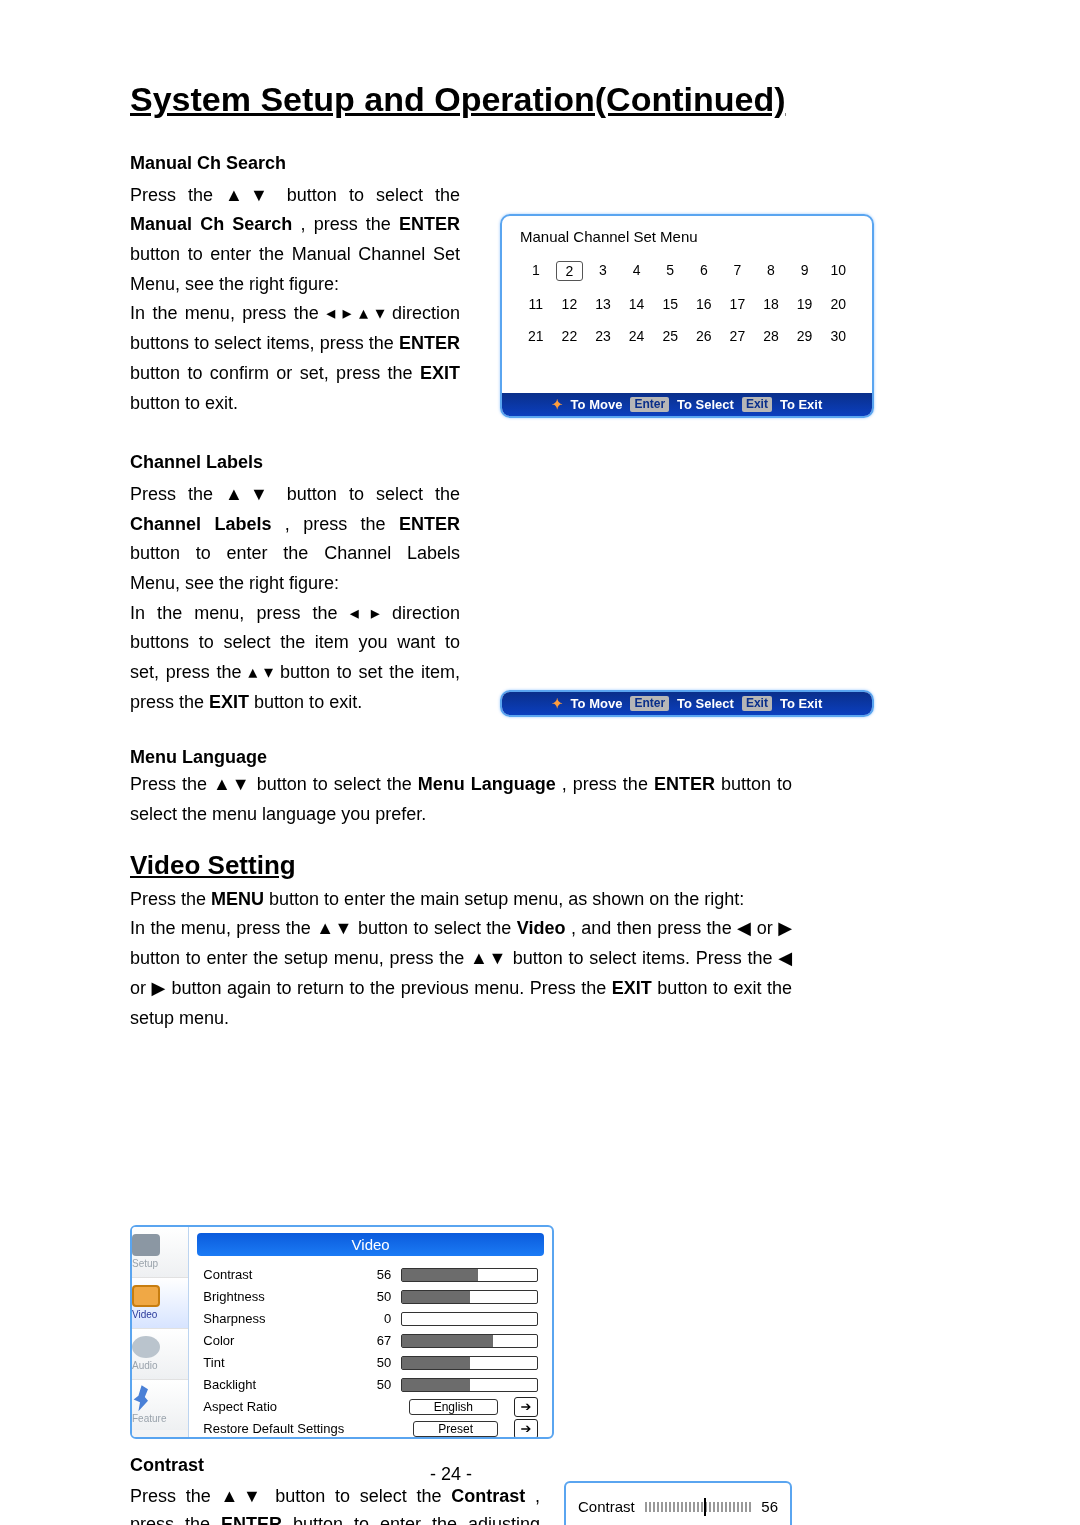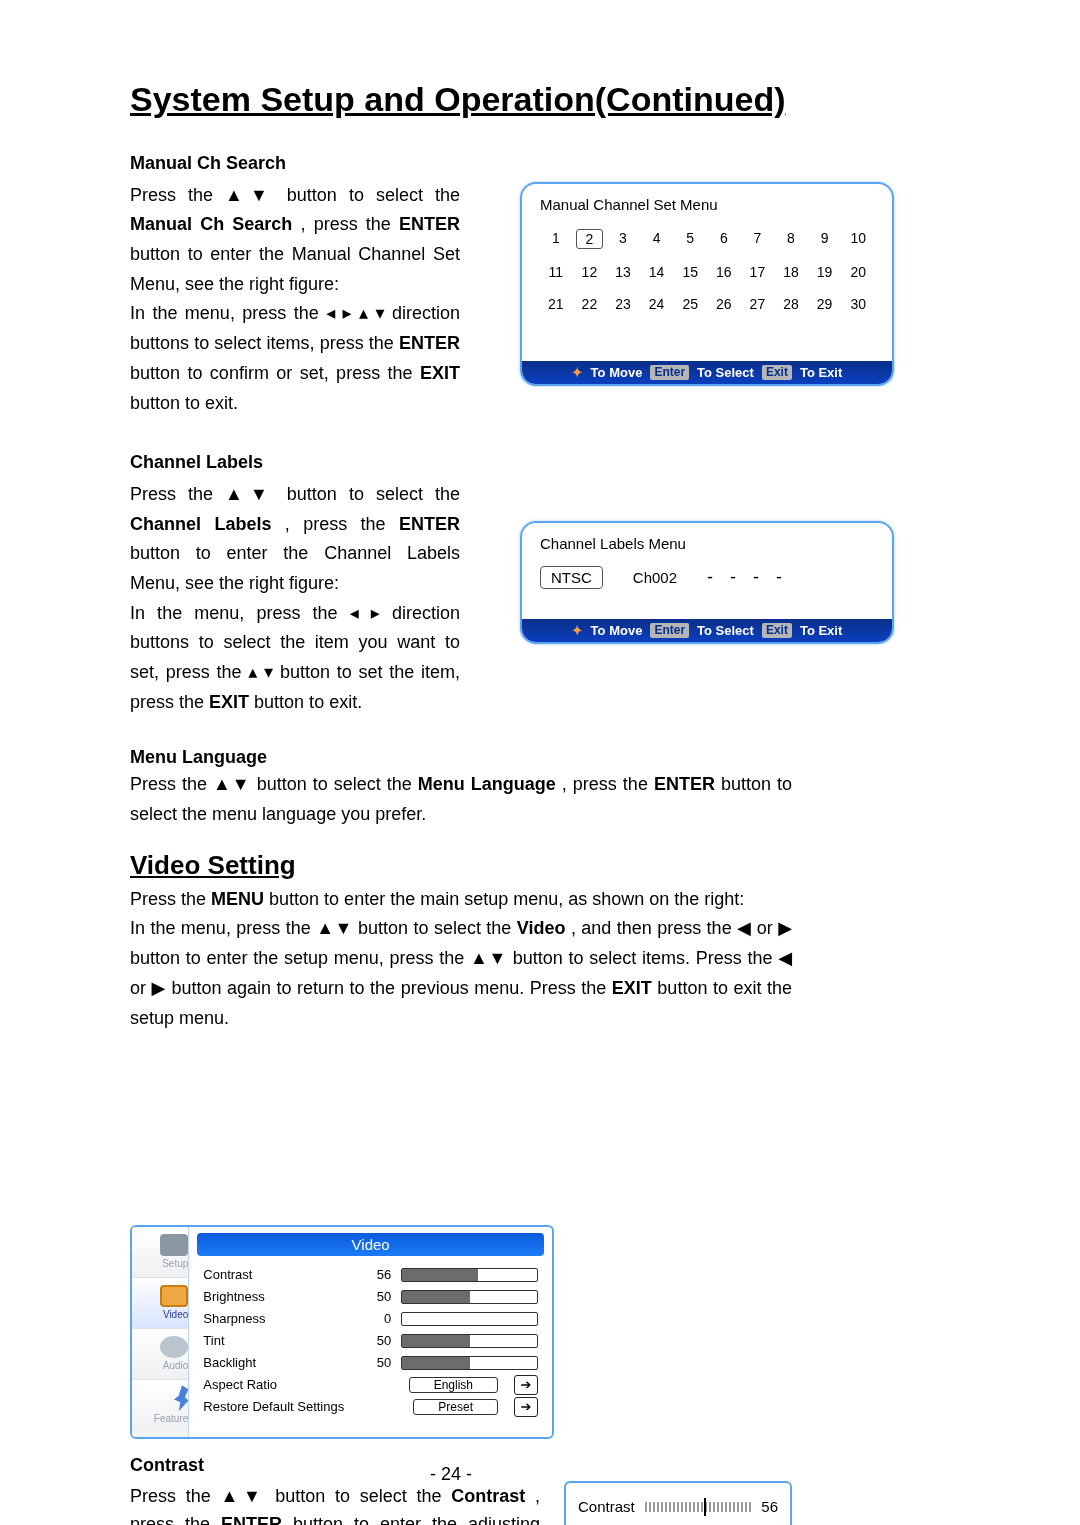--- a/index.html
+++ b/index.html
@@ -17,42 +17,42 @@
     padding: 80px 110px 40px 130px;
   }
   .main-title {
     font-size: 34px;
     font-weight: bold;
     text-decoration: underline;
     margin-bottom: 30px;
   }
   .two-col {
     display: flex;
-    gap: 60px;
-    align-items: center;
+    gap: 40px;
+    align-items: flex-end;
     margin-bottom: 30px;
   }
   .left-col {
     flex: 0 0 330px;
     font-size: 18px;
     line-height: 1.65;
   }
   .right-col {
     flex: 1 1 auto;
   }
   .section-head {
     font-weight: bold;
     margin-bottom: 2px;
   }
   .justify { text-align: justify; }
 
   
   .osd {
     border: 2px solid #5aa5f0;
-    border-radius: 16px;
+    border-radius: 10px;
     box-shadow: 0 0 3px rgba(0,120,255,0.4);
     background: linear-gradient(#fff,#fff);
     overflow: hidden;
     font-size: 15px;
   }
   .osd .inner { padding: 12px 18px 0 18px; }
   .osd-title { font-size: 15px; margin-bottom: 10px; }
   .field-box {
     display: inline-block;
     border: 1px solid #555;
@@ -116,21 +116,21 @@
     display:flex;
     overflow:hidden;
   }
   .video-tabs {
     width:66px;
     background:#f3f4f5;
     border-right:1px solid #bcd4f0;
     display:flex; flex-direction:column;
   }
   .vt-item {
-    height:50px; display:flex; flex-direction:column; align-items:flex-end; justify-content:center;
+    height:50px; display:flex; flex-direction:column; align-items:flex-start; justify-content:center;
     font-size:10px; color:#9aa3ac; border-bottom:1px solid #e1e1e1;
     background:linear-gradient(#fff,#eef0f2);
   }
   .vt-item.active { background:linear-gradient(#fff,#d7e4ff); color:#2a3a9a; }
   .vt-icon { width:28px; height:22px; margin-bottom:2px; border-radius:4px; }
   .vt-icon.gear { background:#8b97a3; }
   .vt-icon.video { background:#f0a845; border:2px solid #c77d10; box-sizing:border-box; }
   .vt-icon.audio { background:#bac4cd; border-radius:50%; }
   .vt-icon.feat  { background:#4a80d6; width:16px; height:26px; clip-path: polygon(60% 0,100% 15%,80% 45%,100% 60%,40% 100%,50% 65%,10% 55%,40% 40%); }
 
@@ -256,28 +256,20 @@
       <span>, press the </span>
       <b>ENTER</b>
       <span> button to enter the Channel Labels Menu, see the right figure:</span><br>
       <span>In the menu, press the ◂ ▸ direction buttons to select the item you want to set, press the ▴ ▾ button to set the item, press the </span>
       <b>EXIT</b>
       <span> button to exit.</span>
     </div>
 
     <div class="right-col">
       <div class="osd" style="width:370px;">
-        <div class="inner">
-          <div class="osd-title">Channel Labels Menu</div>
-          <div class="cl-row">
-            <span class="field-box">NTSC</span>
-            <span>Ch002</span>
-            <span class="dashes">- - - -</span>
-          </div>
-        </div>
         <div class="osd-foot">
           <span class="hint-move">✦</span>
           <span>To Move</span>
           <span class="hint-b">Enter</span>
           <span>To Select</span>
           <span class="hint-b">Exit</span>
           <span>To Exit</span>
         </div>
       </div>
     </div>
@@ -346,20 +338,27 @@
               </span>
             </div>
             <div class="vset-row">
               <span class="vset-label">Sharpness</span>
               <span class="vset-val">0</span>
               <span class="vset-bar">
                 <span class="vset-fill" style="width:0%"></span>
               </span>
             </div>
             <div class="vset-row">
+              <span class="vset-label">Color</span>
+              <span class="vset-val">67</span>
+              <span class="vset-bar">
+                <span class="vset-fill" style="width:67%"></span>
+              </span>
+            </div>
+            <div class="vset-row">
               <span class="vset-label">Tint</span>
               <span class="vset-val">50</span>
               <span class="vset-bar">
                 <span class="vset-fill" style="width:50%"></span>
               </span>
             </div>
             <div class="vset-row">
               <span class="vset-label">Backlight</span>
               <span class="vset-val">50</span>
               <span class="vset-bar">

